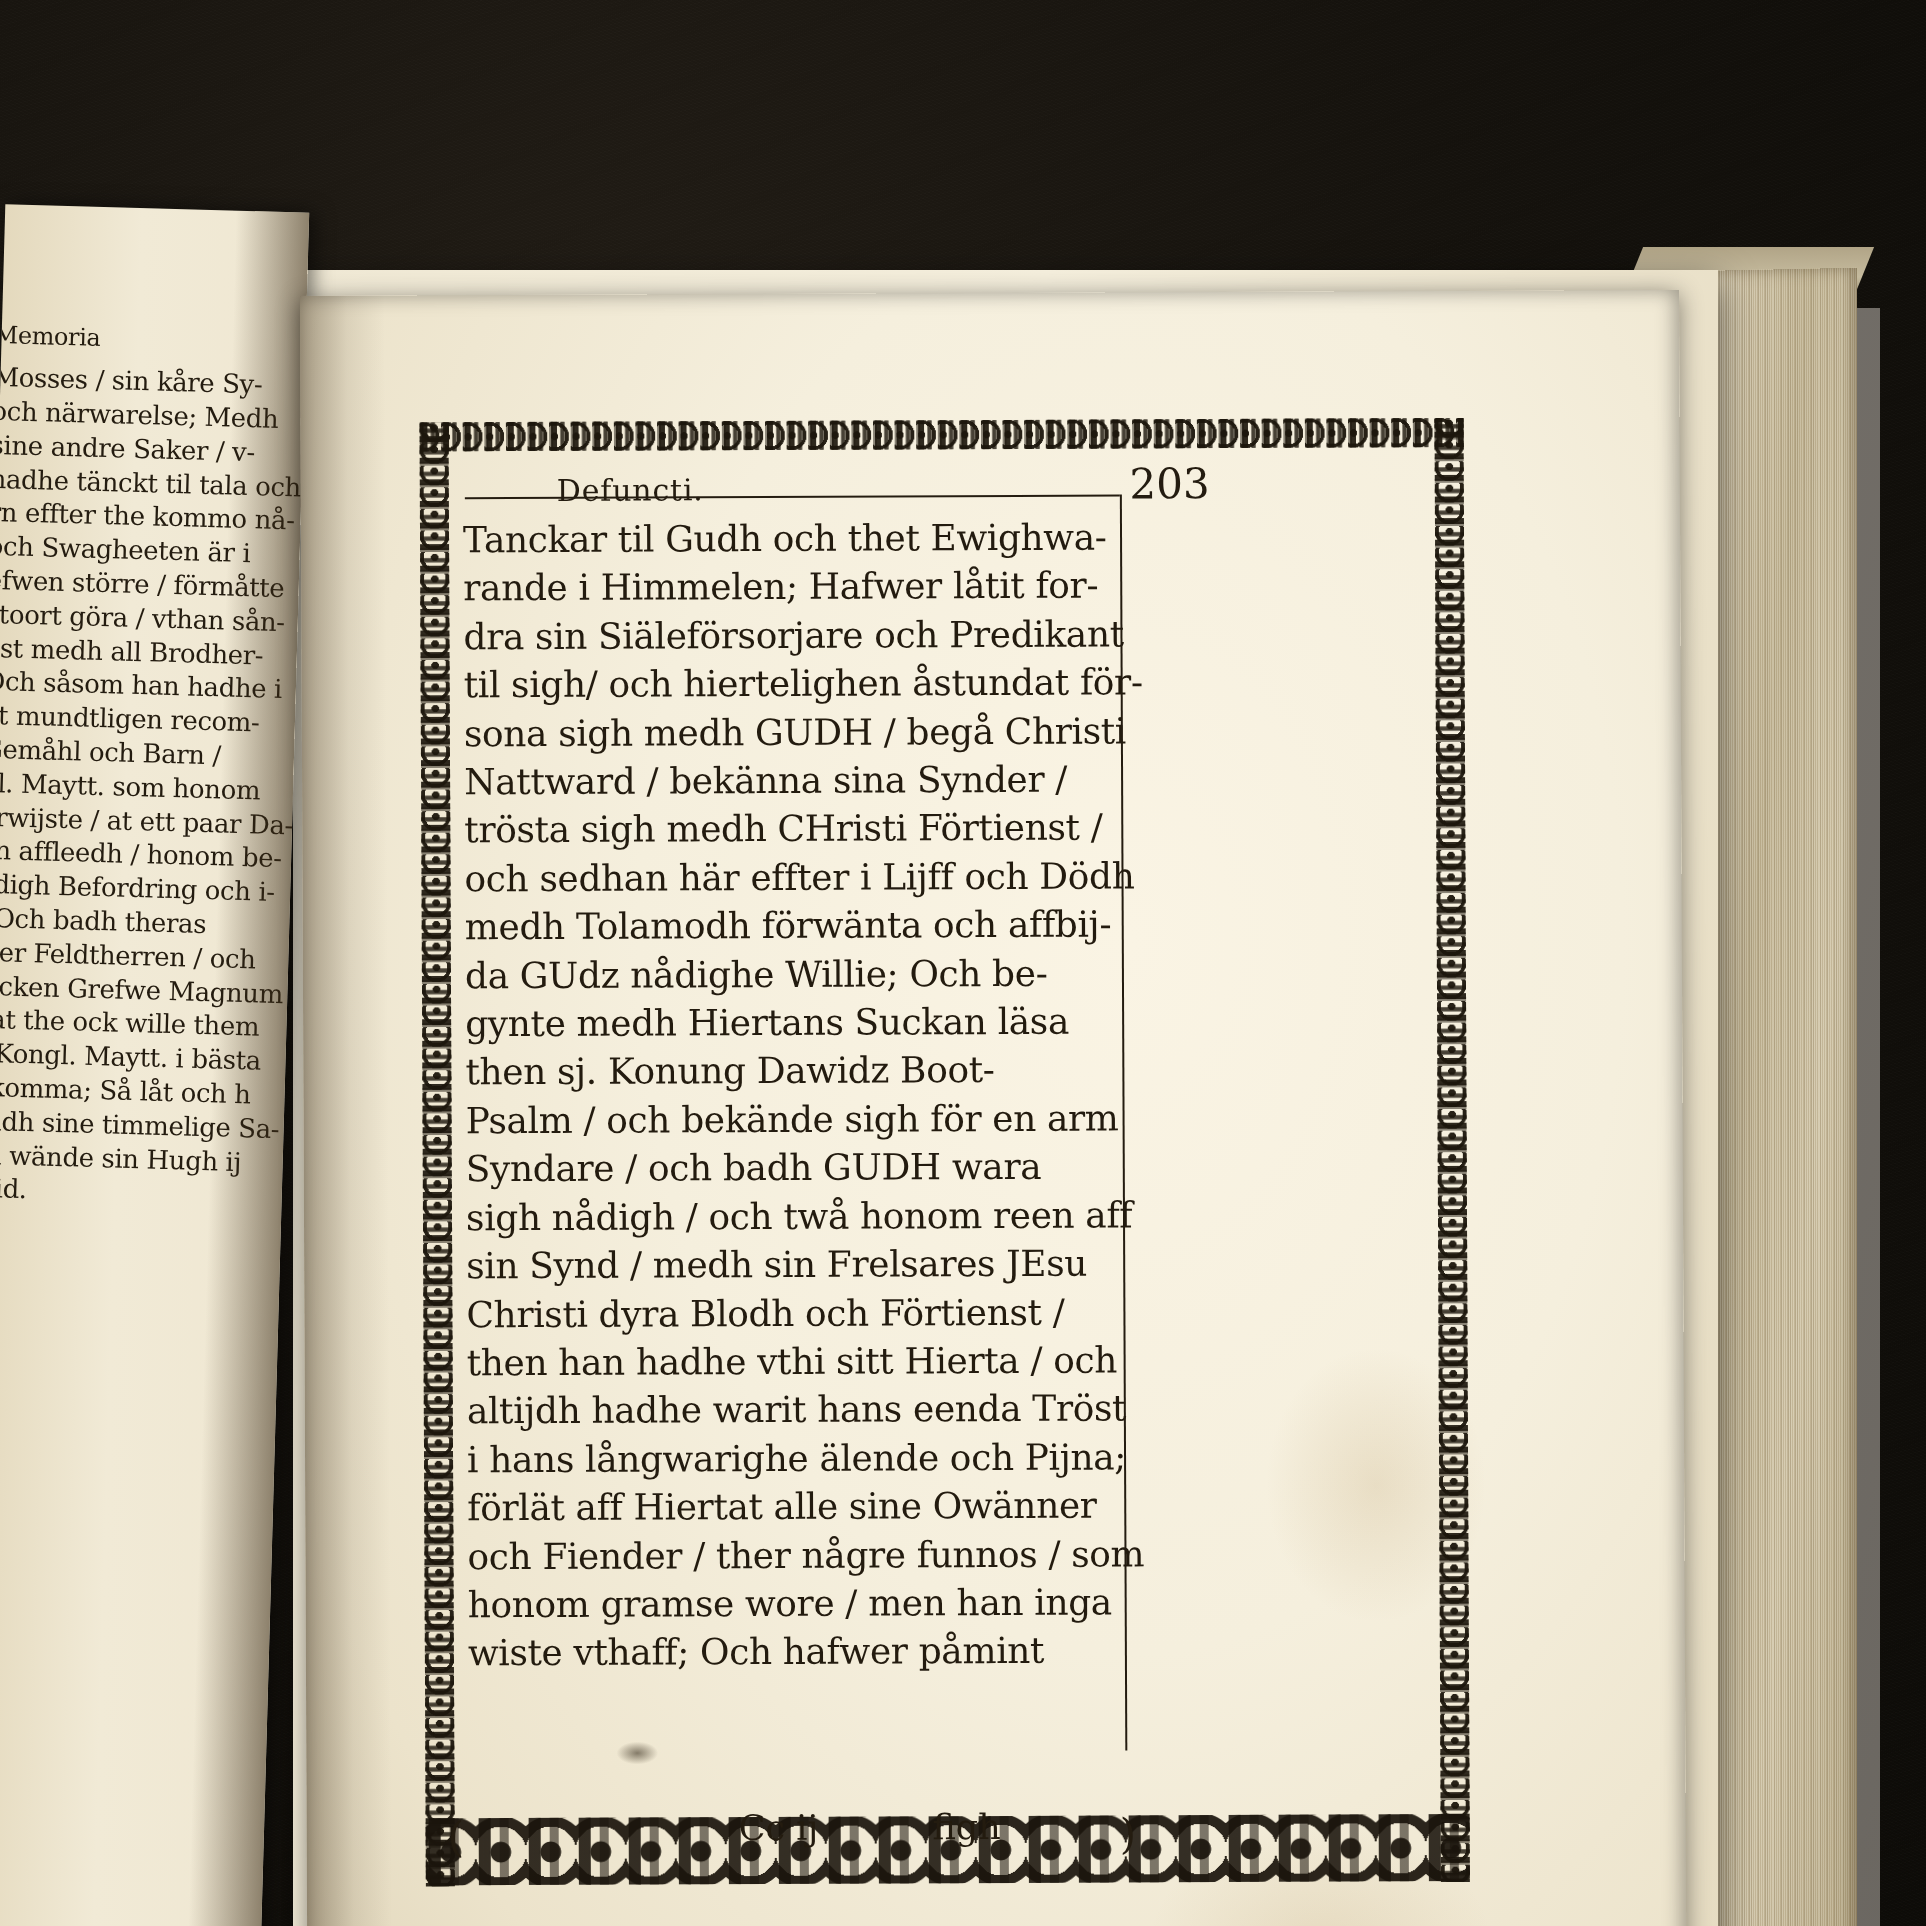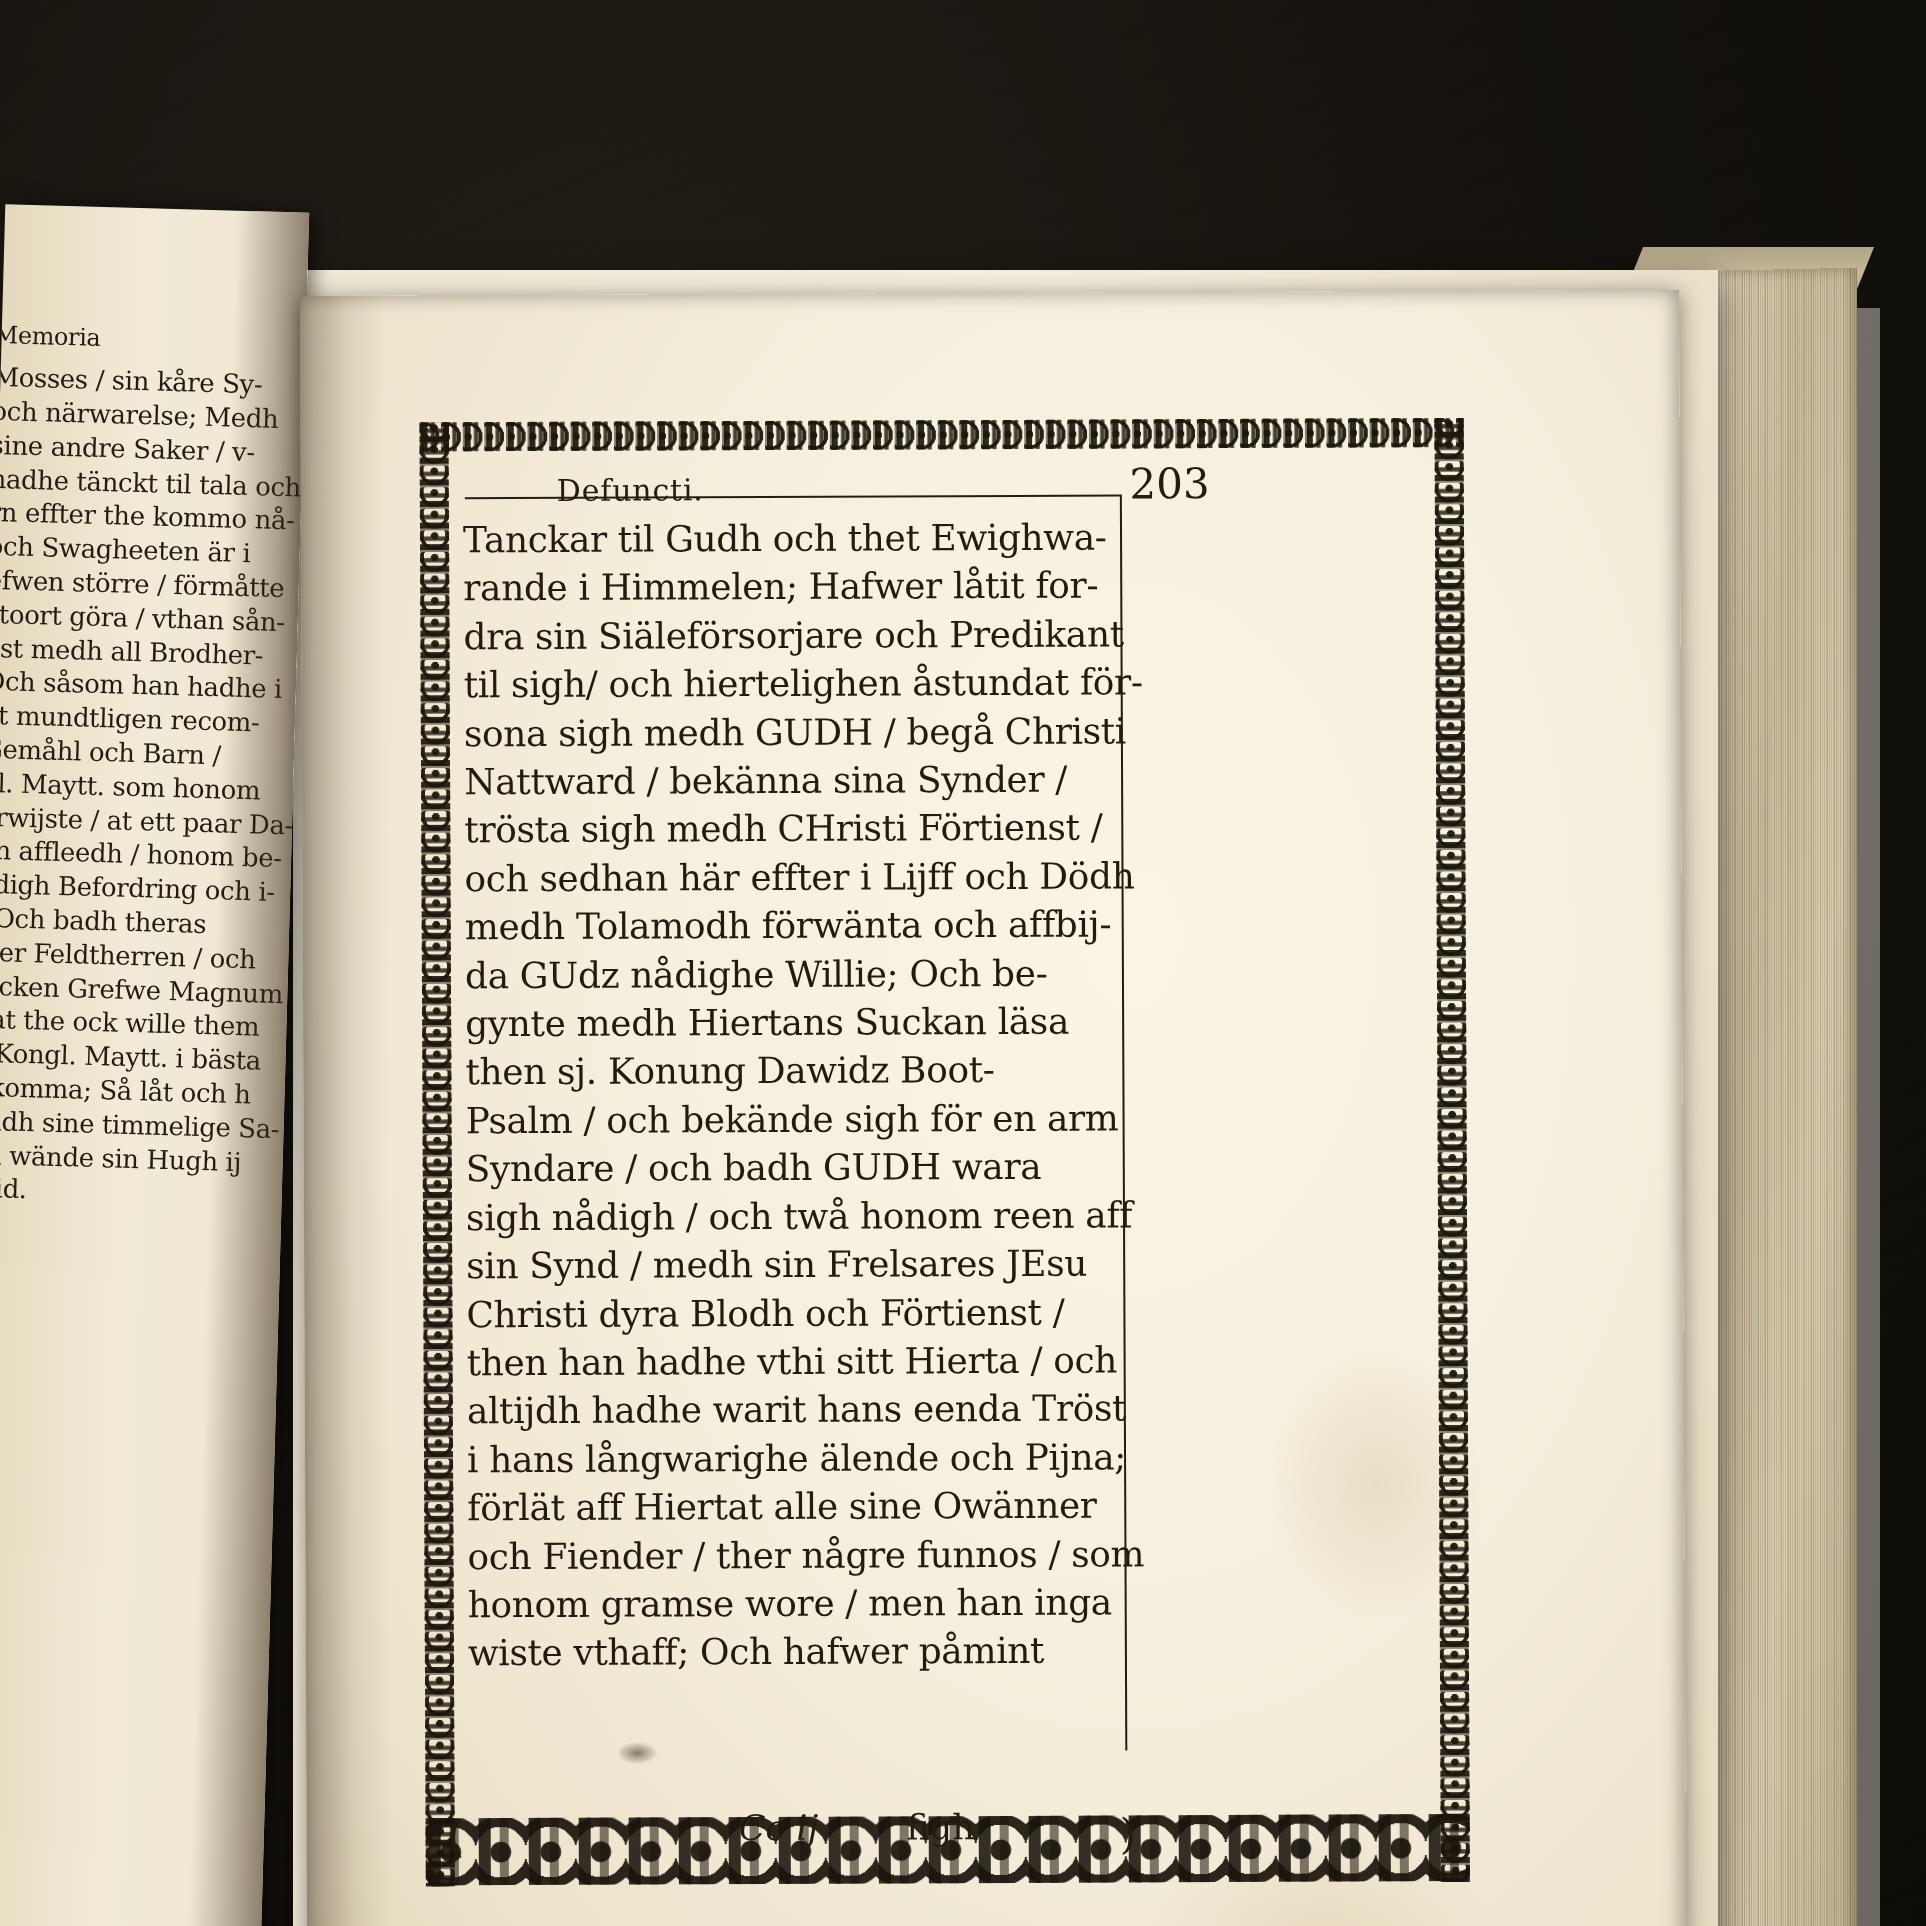--- a/index.html
+++ b/index.html
@@ -282,24 +282,23 @@
   .foot-row {
     position: absolute;
     left: 14px;
     bottom: 3.9px;
     width: 663px;
     color: #231b0f;
     font-size: 35px;
   }
   .signature {
     margin-left: 270px;
-    font-style: italic;
   }
   .catchword {
-    margin-left: 77px;
+    margin-left: 103px;
   }
   .paren-l, .paren-r {
     position: absolute;
     bottom: -11.6px;
     font-size: 42px;
     color: #241c10;
   }
   .paren-l { left: -21px; }
   .paren-r { left: 651px; }
 

